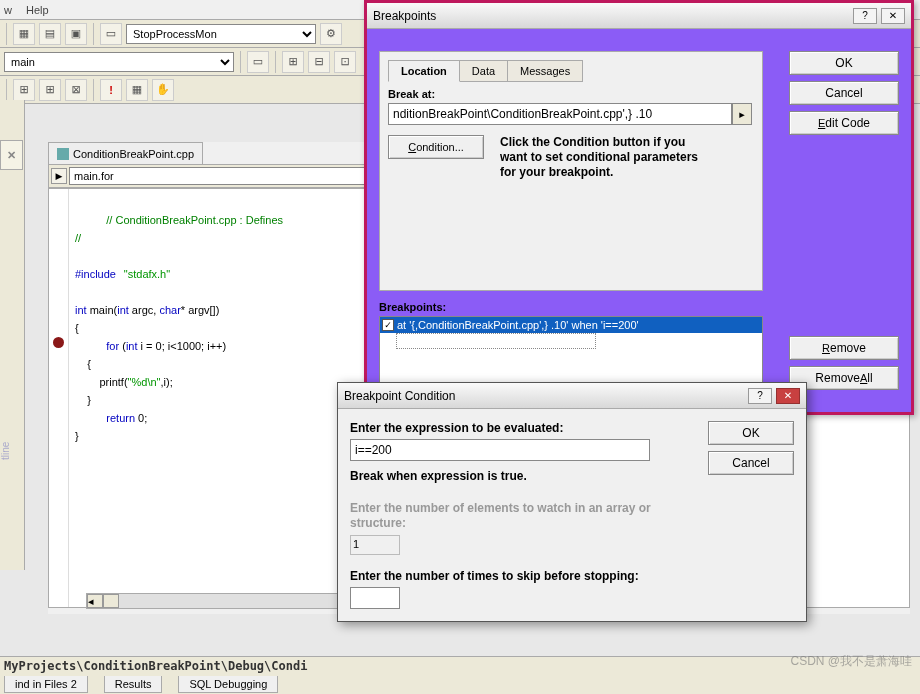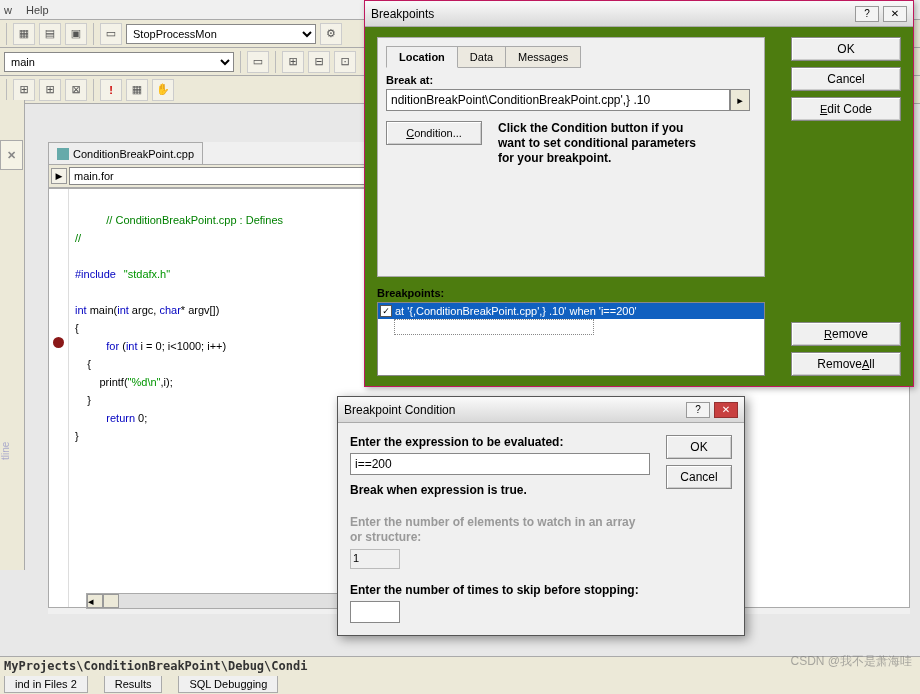--- a/index.html
+++ b/index.html
@@ -21,45 +21,45 @@
 .edtab .ico{width:12px;height:12px;background:#6aa;margin-right:4px}
 .navrow{background:#ece9d8;border:1px solid #aaa;height:24px;display:flex;align-items:center;padding:2px;gap:2px}
 .navrow select{flex:1;height:18px;border:1px solid #888;background:#fff}
 .sbtn{width:16px;height:16px;border:1px solid #999;background:#f4f2e8;display:inline-flex;align-items:center;justify-content:center;font-size:9px}
 .code{background:#fff;border:1px solid #aaa;height:420px;padding:4px 4px 4px 26px;font-family:Consolas,monospace;font-size:13px;line-height:18px;position:relative;white-space:pre;overflow:hidden}
 .gutter{position:absolute;left:0;top:0;bottom:0;width:20px;border-right:1px solid #ddd;background:#fff}
 .bp{position:absolute;left:4px;top:148px;width:11px;height:11px;border-radius:50%;background:#8a1818}
 .cmt{color:#008000}.kw{color:#0000c0}.str{color:#009500}.pp{color:#0000c0}
 .hscroll{position:absolute;left:86px;bottom:85px;height:16px;width:270px;background:#e0e0e0;border:1px solid #aaa;display:flex}
 .hthumb{width:16px;height:14px;background:#ece9d8;border:1px solid #999}
-.dlg{position:absolute;background:#4d7c0f;border:1px solid #be185d;box-shadow:2px 2px 6px rgba(0,0,0,0.3)}
+.dlg{position:absolute;background:#8b5cf6;border:3px solid #be185d;box-shadow:2px 2px 6px rgba(0,0,0,0.3)}
 .dlg-title{height:26px;background:linear-gradient(#fafafa,#d8d8d8);border-bottom:1px solid #aaa;display:flex;align-items:center;padding:0 6px;justify-content:space-between}
 .dlg-title span{font-size:12px}
 .wbtns{display:flex;gap:4px}
 .wbtn{width:24px;height:16px;border:1px solid #999;background:#f4f4f4;display:inline-flex;align-items:center;justify-content:center;font-size:10px}
 .wbtn.close{background:#c84040;color:#fff;border-color:#943030}
-.dlg-body{padding:10px 12px;display:flex;gap:26px}
+.dlg-body{padding:22px 12px;display:flex;gap:26px}
 .dlg-main{flex:1}
 .dlg-side{width:110px;display:flex;flex-direction:column;gap:6px}
 .btn{height:24px;border:1px solid #888;background:#f0f0f0;box-shadow:inset 1px 1px #fff,inset -1px -1px #ccc;font-size:12px;display:flex;align-items:center;justify-content:center;cursor:default}
 .tabs{display:flex;margin-bottom:6px}
 .tab{padding:4px 12px;border:1px solid #aaa;background:#ece9e0;margin-right:-1px}
 .tab.active{background:#f0f0f0;border-bottom:1px solid #f0f0f0;position:relative;z-index:1;font-weight:bold}
 .group{border:1px solid #aaa;padding:8px;background:#f0f0f0}
 .lbl{font-weight:bold;margin-bottom:3px;display:block}
 .txtinput{border:1px solid #888;background:#fff;height:22px;padding:2px 4px;font-size:12px;width:100%}
 .txtinput.sm{width:300px}
 .arrowbtn{width:20px;height:22px;border:1px solid #888;background:#ece9d8;display:inline-flex;align-items:center;justify-content:center}
 .condrow{display:flex;gap:16px;margin-top:10px;align-items:flex-start}
 .helptxt{font-weight:bold;font-size:12px;line-height:15px}
 .bplist{border:1px solid #888;background:#fff;height:74px;margin-top:2px;overflow:hidden}
 .bpitem{background:#1060c0;color:#fff;height:16px;display:flex;align-items:center;padding:0 2px;gap:3px}
 .bpchk{width:12px;height:12px;background:#fff;border:1px solid #555;display:inline-flex;align-items:center;justify-content:center;color:#000;font-size:9px}
 .bpedit{height:16px;border:1px dotted #888;width:200px;margin-left:16px}
-.dlg2{position:absolute;left:337px;top:396px;width:408px;background:#f0f0f0;border:1px solid #555;box-shadow:3px 3px 10px rgba(0,0,0,0.4)}
+.dlg2{position:absolute;left:337px;top:382px;width:470px;background:#f0f0f0;border:1px solid #555;box-shadow:3px 3px 10px rgba(0,0,0,0.4)}
 .dlg2-body{padding:12px;display:flex;gap:16px}
 .dlg2-main{flex:1}
 .dlg2-side{width:86px;display:flex;flex-direction:column;gap:6px}
 .plbl{font-weight:bold;margin-bottom:4px;font-size:12px}
 .dimlbl{color:#999;font-weight:bold;font-size:12px;line-height:15px;margin-bottom:4px}
 .ro{background:#f0f0f0;border:1px solid #bbb;width:50px;height:20px;padding:2px}
 .bottombar{position:absolute;left:0;bottom:20px;right:0;height:18px;background:#ece9d8;border-top:1px solid #aaa;padding:2px 4px;font-family:Consolas,monospace;font-size:12px;color:#333;overflow:hidden;white-space:nowrap;font-weight:bold}
 .bottabs{position:absolute;left:0;bottom:0;right:0;height:20px;background:#ece9d8;display:flex;align-items:center;padding:0 4px;gap:16px;font-size:11px}
 .btab{padding:2px 10px;border:1px solid #aaa;border-top:none;background:#f0f0f0}
 .watermark{position:absolute;right:8px;bottom:24px;color:rgba(120,120,120,0.6);font-size:12px}

